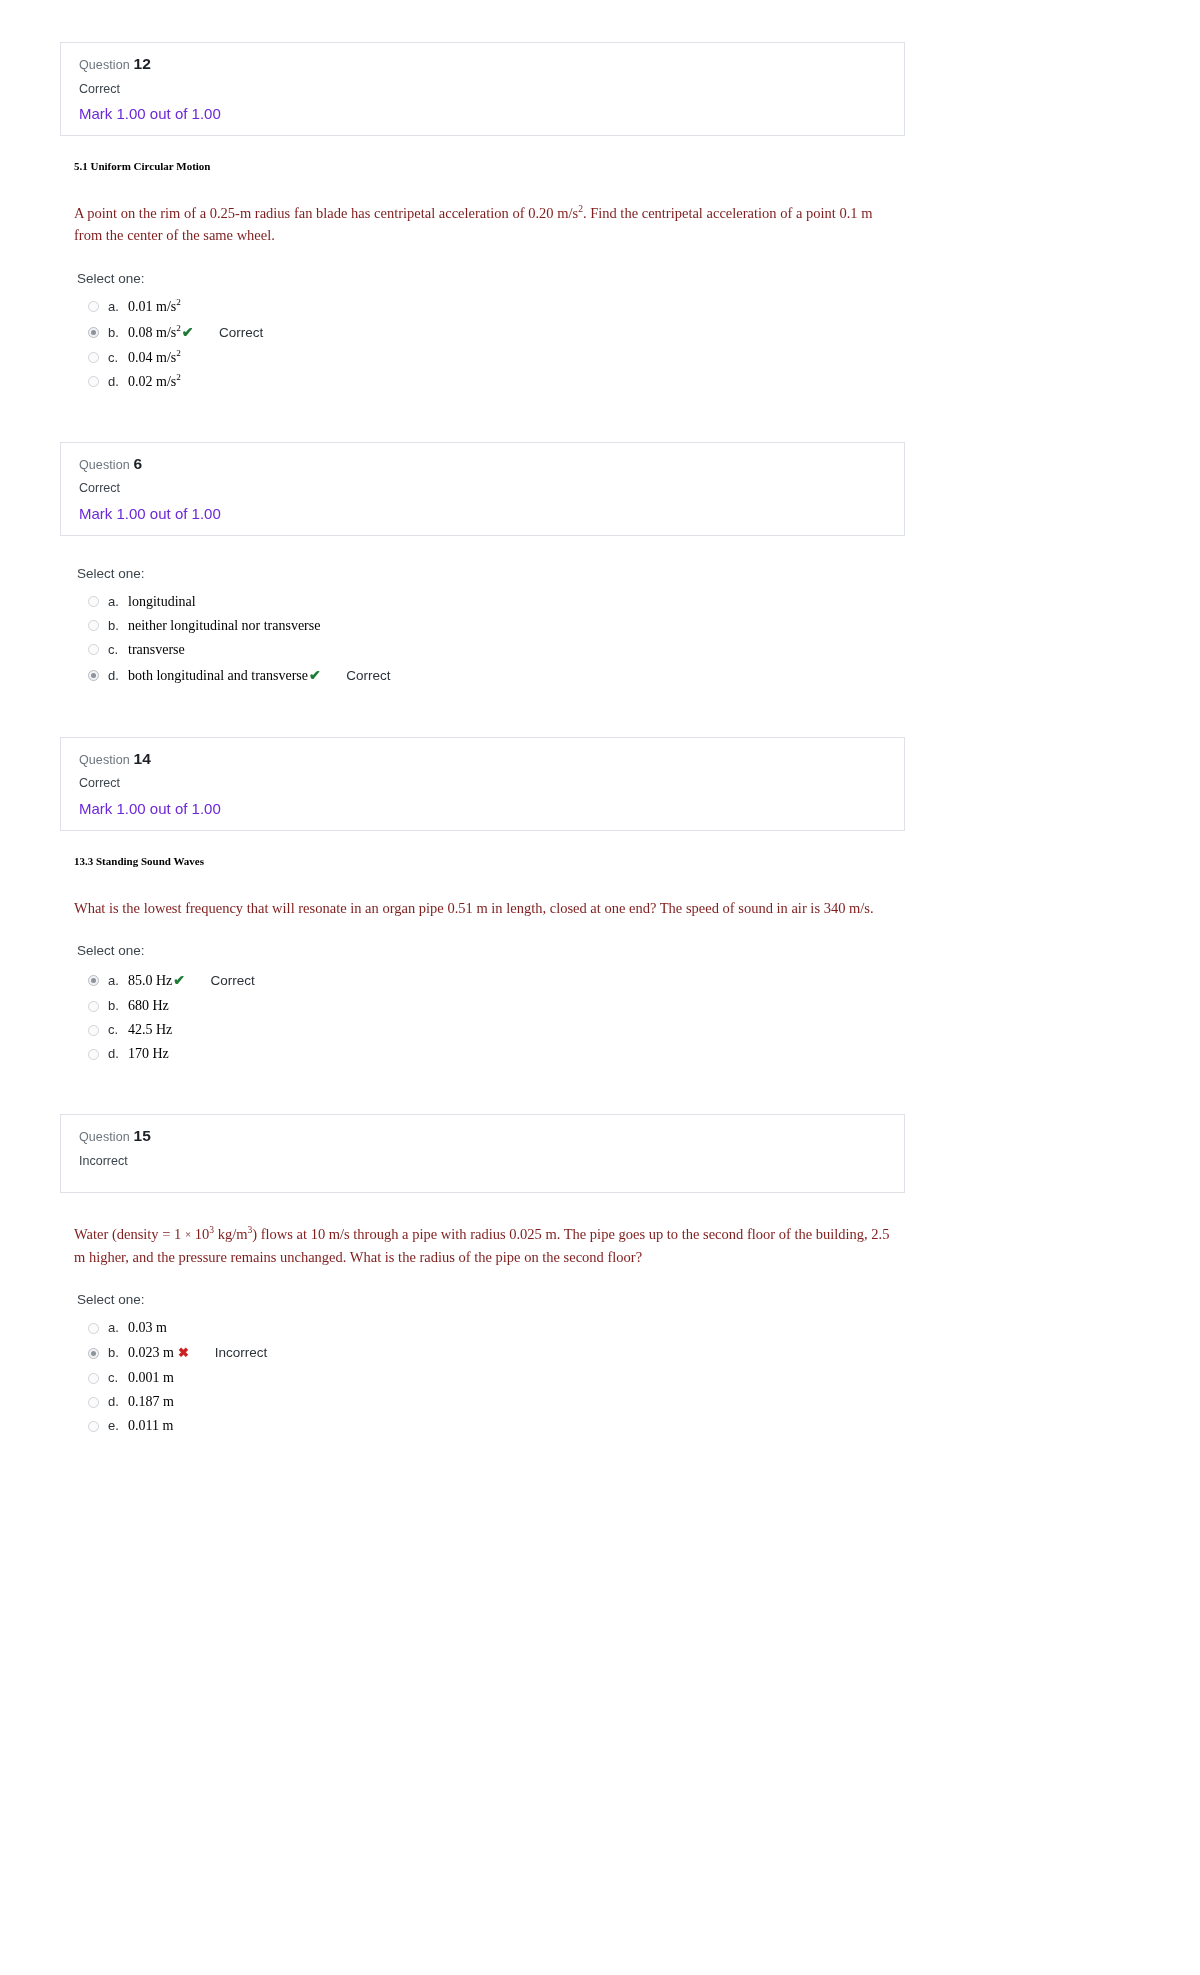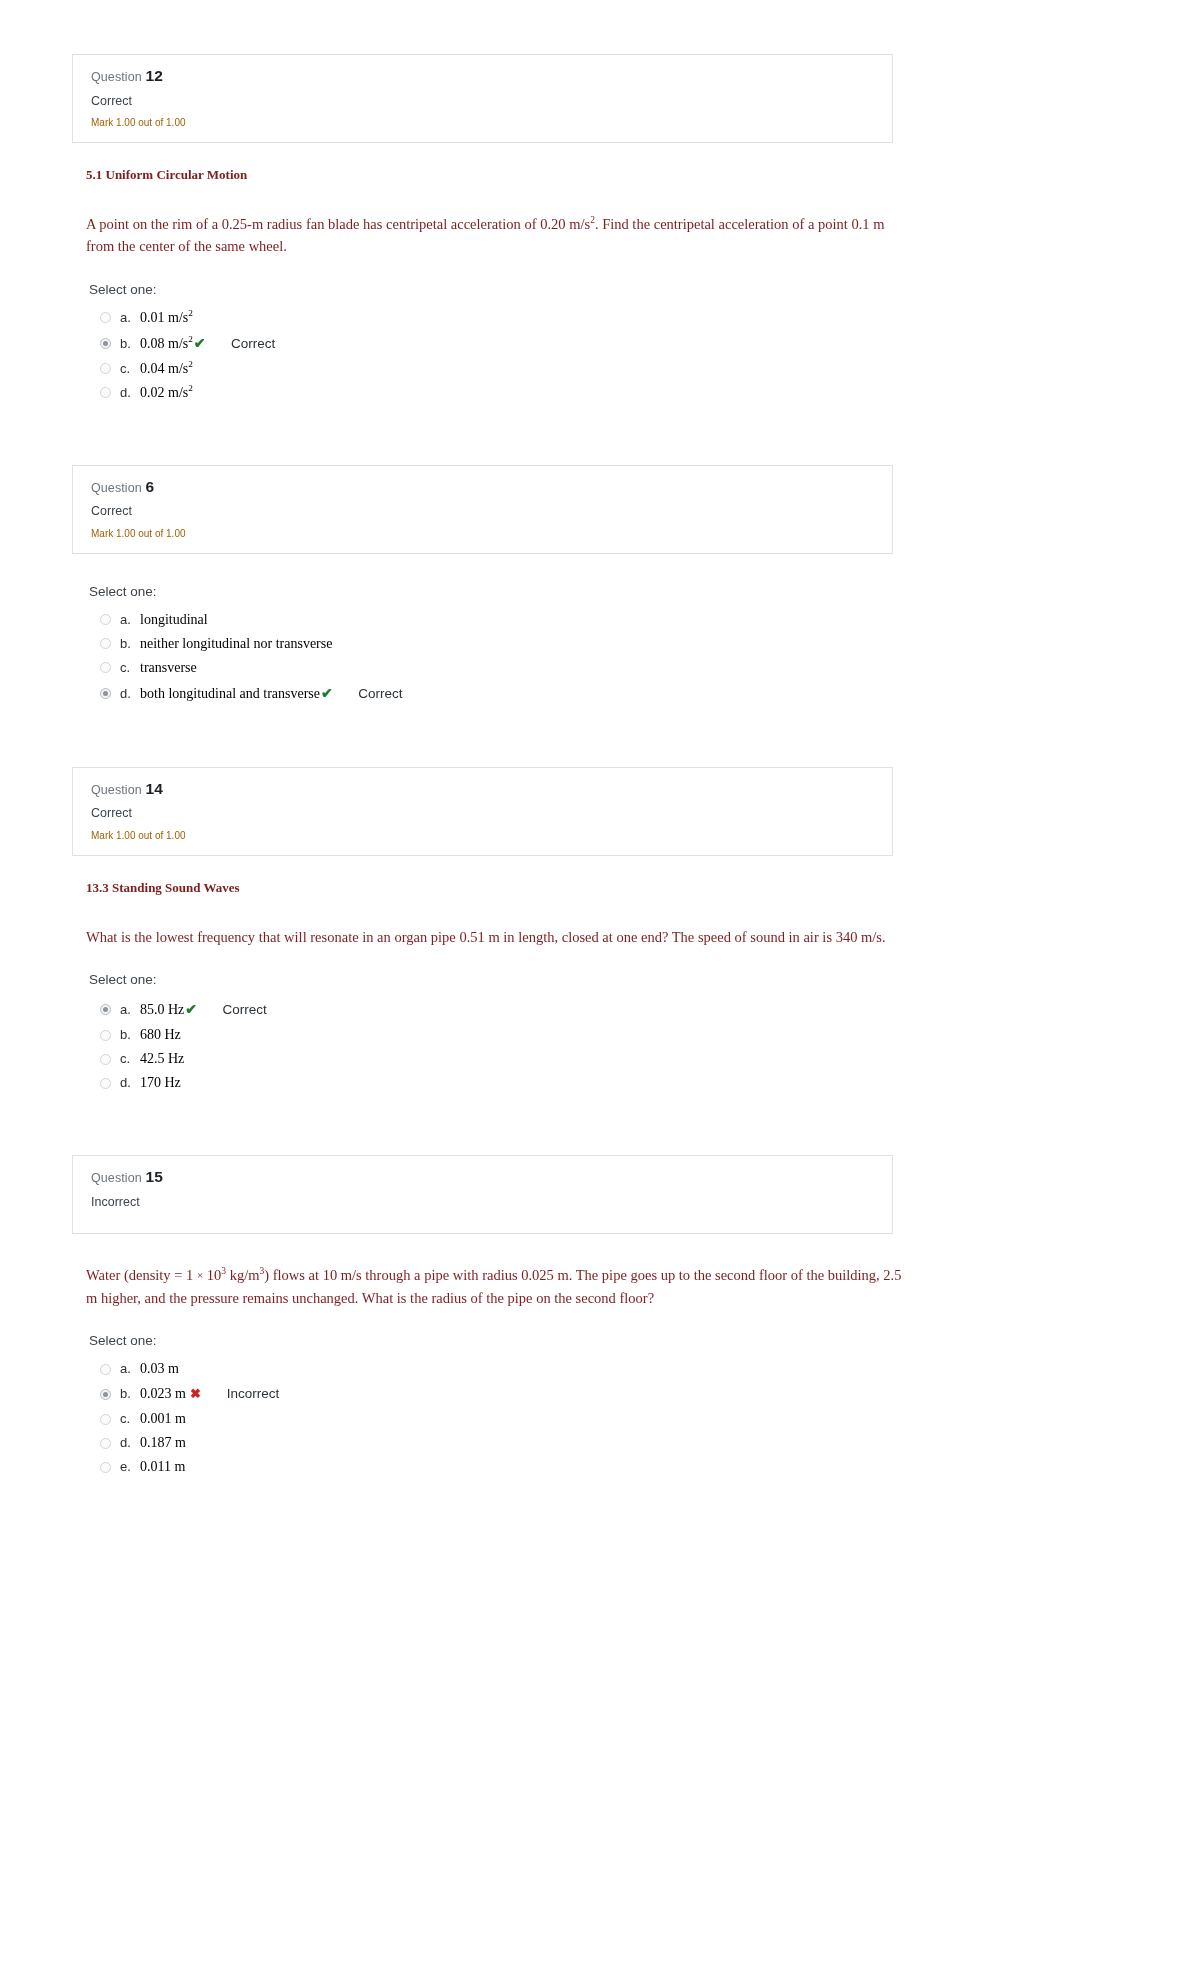--- a/index.html
+++ b/index.html
@@ -16,21 +16,21 @@
     -webkit-font-smoothing: antialiased;
   }
 
   .page {
     width: 1200px;
     position: relative;
   }
 
   
   .question {
-    margin: 12px;
+    margin: 0;
   }
 
   .qheader {
     margin-left: 60px;
     margin-right: 295px;
     border: 1px solid #dee2e6;
     background: #ffffff;
     padding: 13px 0 14px 18px;
     box-sizing: border-box;
   }
@@ -51,37 +51,37 @@
     font-size: 15.5px;
     letter-spacing: .2px;
   }
   .qstate {
     font-size: 12.5px;
     color: #3c444c;
     margin-bottom: 11px;
     line-height: 1.0;
   }
   .qgrade {
-    font-size: 10px;
-    color: #a16207;
+    font-size: 15px;
+    color: #6d28d9;
     line-height: 1.0;
   }
 
   
   .qbody {
     margin-left: 60px;
     padding-left: 14px;
     padding-right: 40px;
   }
 
   .qsection-title {
     font-family: "Liberation Serif", serif;
     font-weight: bold;
-    font-size: 13px;
-    color: #7f1d1d;
+    font-size: 11px;
+    color: #000000;
     margin: 0;
     padding: 0;
   }
 
   .qtext {
     font-family: "Liberation Serif", serif;
     font-size: 14.5px;
     color: #7f1d1d;
     line-height: 1.55;
     margin: 0;

